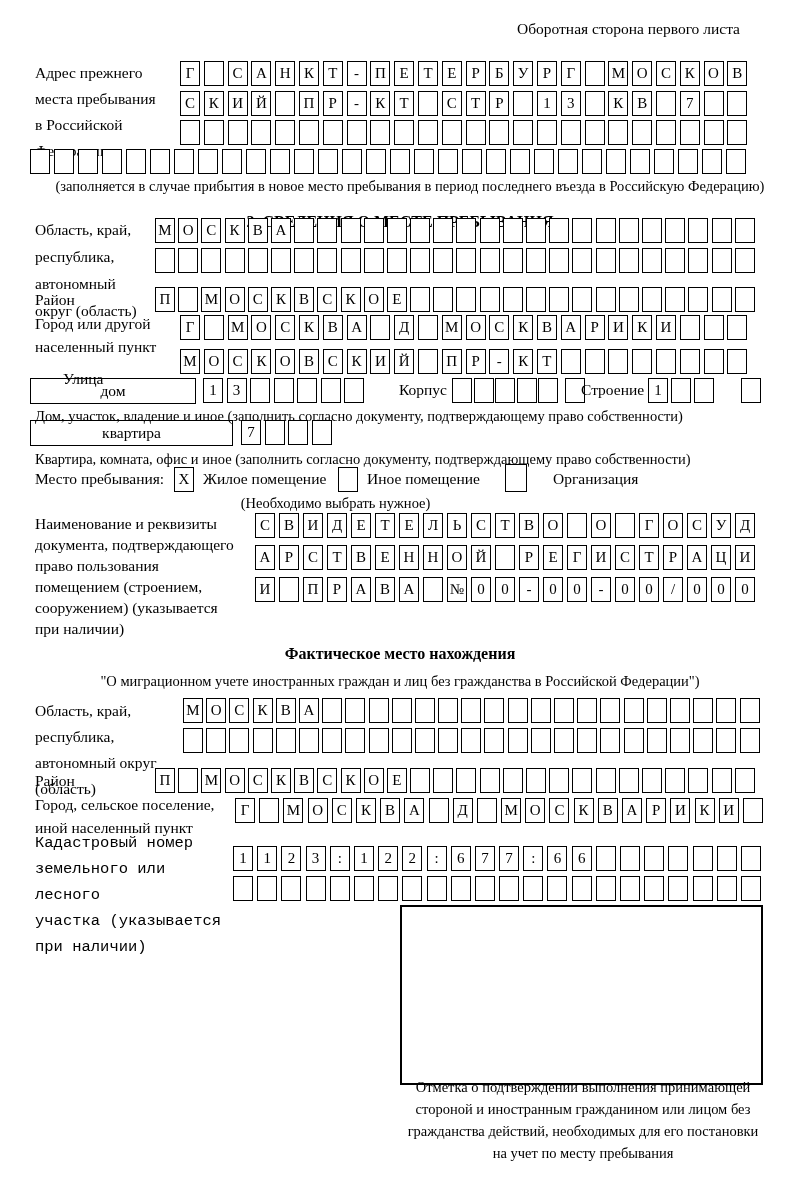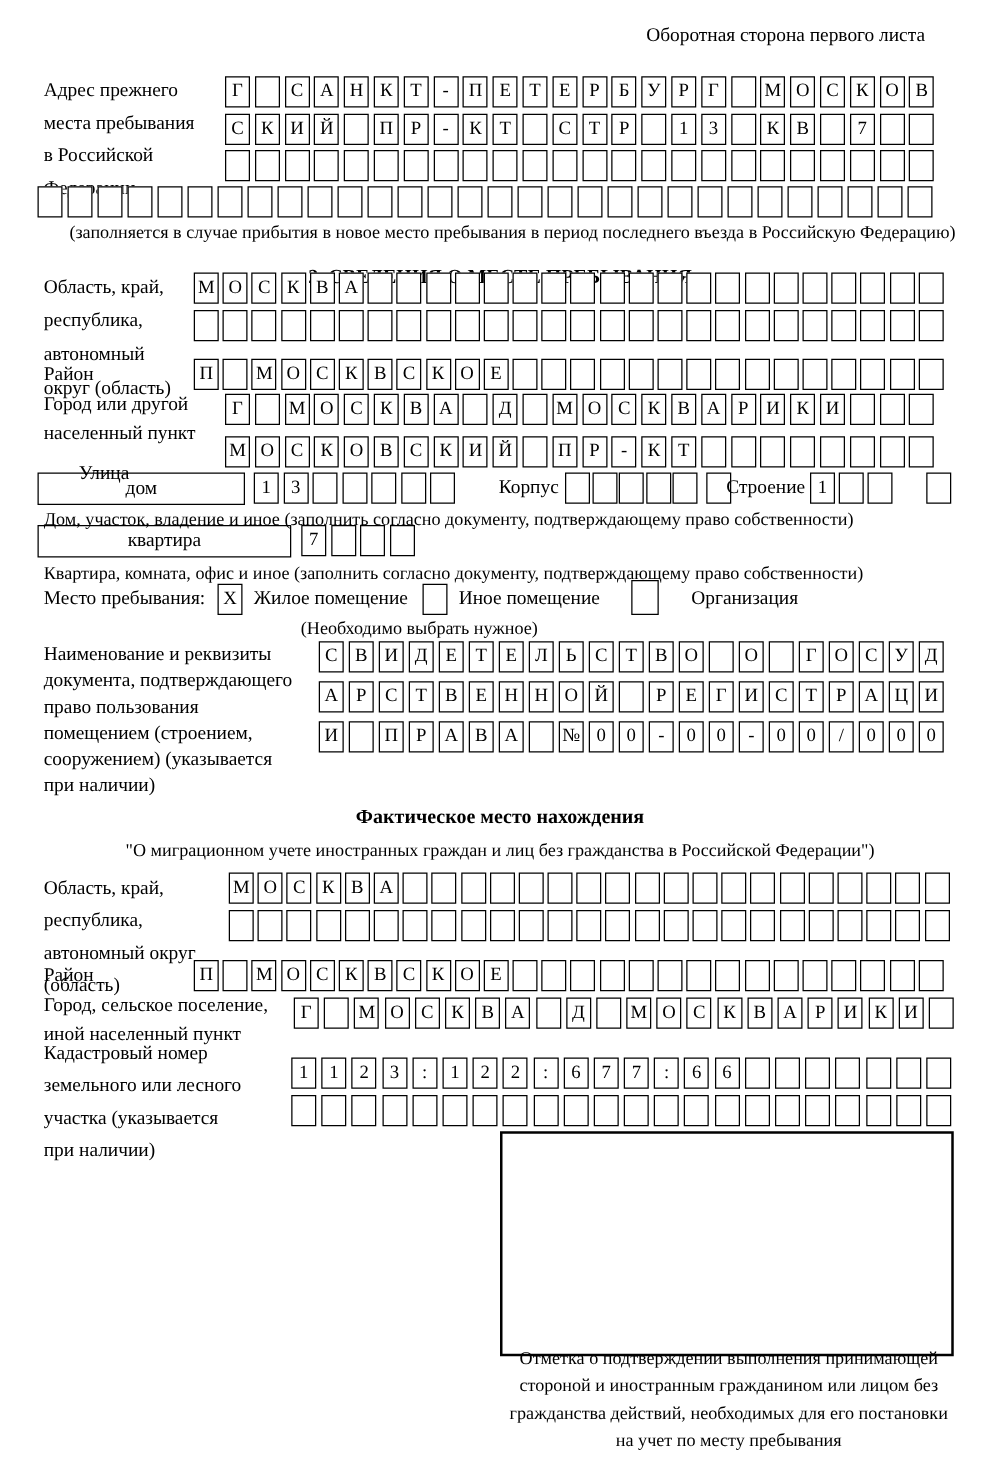--- a/index.html
+++ b/index.html
@@ -544,21 +544,21 @@
       <span class="cell">К</span>
       <span class="cell">В</span>
       <span class="cell">А</span>
       <span class="cell">Р</span>
       <span class="cell">И</span>
       <span class="cell">К</span>
       <span class="cell">И</span>
       <span class="cell"></span>
     </div>
 
-  <div class="abs label lh26" style="left:35px;top:830px;width:190px;">
+  <div class="abs label lh26" style="left:35px;top:830px;width:190px;font-family:Liberation Mono, monospace;">
       <div>Кадастровый номер</div>
       <div>земельного или лесного</div>
       <div>участка (указывается</div>
       <div>при наличии)</div>
     </div>
   <div class="abs boxes" style="left:233px;top:846px;column-gap:4.2px;">
       <span class="cell">1</span>
       <span class="cell">1</span>
       <span class="cell">2</span>
       <span class="cell">3</span>

